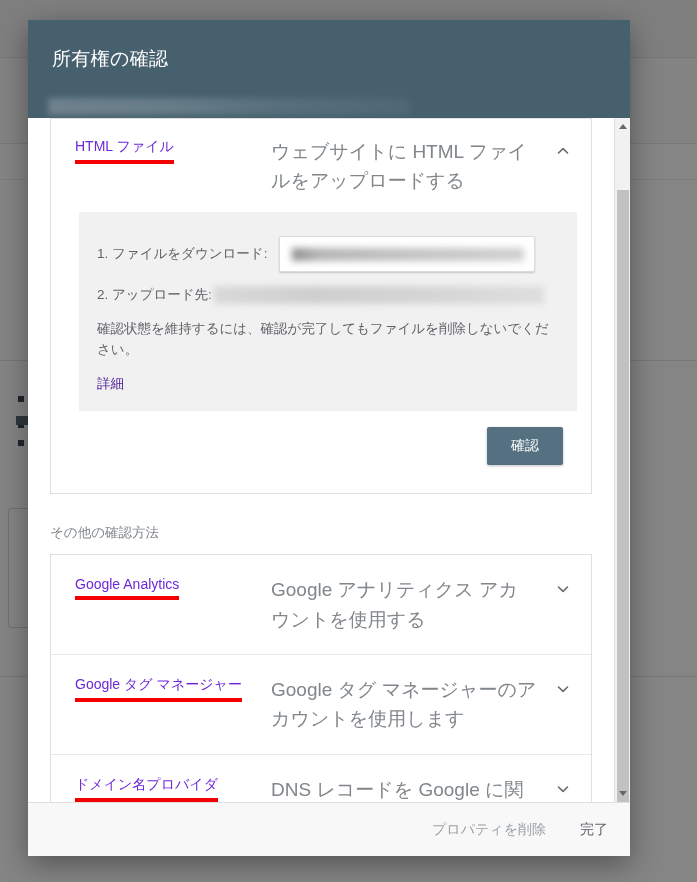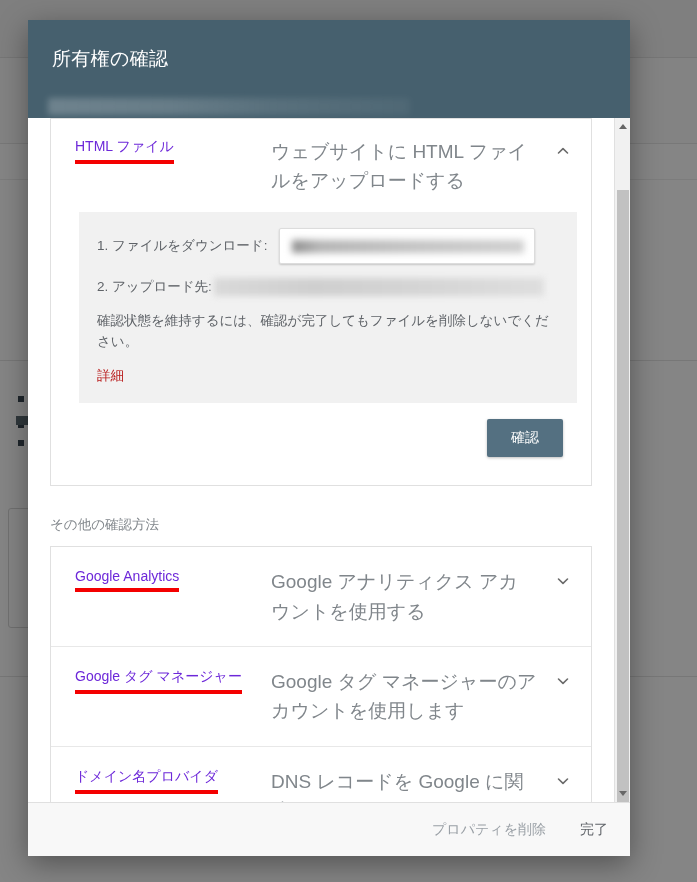--- a/index.html
+++ b/index.html
@@ -176,21 +176,21 @@
     display: flex; align-items: center; justify-content: center;
     margin-top: 2px;
   }
   .chev svg { display: block; }
 
   .method-body {
     padding: 0 14px 14px 28px;
   }
   .steps-box {
     background: #f1f1f1;
-    padding: 16px 18px 18px 18px;
+    padding: 24px 18px 18px 18px;
   }
   .step-row {
     display: flex;
     align-items: center;
     font-size: 13.5px;
     color: #5f6368;
     margin-bottom: 10px;
     min-height: 26px;
   }
   .step-label { white-space: nowrap; }
@@ -220,21 +220,21 @@
   .steps-note {
     font-size: 13.5px;
     color: #5f6368;
     line-height: 1.6;
     margin-top: 6px;
   }
   .steps-link {
     display: inline-block;
     margin-top: 14px;
     font-size: 13.5px;
-    color: #b91c1c;
+    color: #4c1d95;
     text-decoration: none;
     cursor: pointer;
   }
   .verify-row {
     display: flex;
     justify-content: flex-end;
     padding: 16px 14px 14px 0;
   }
   .verify-btn {
     background: #547081;

